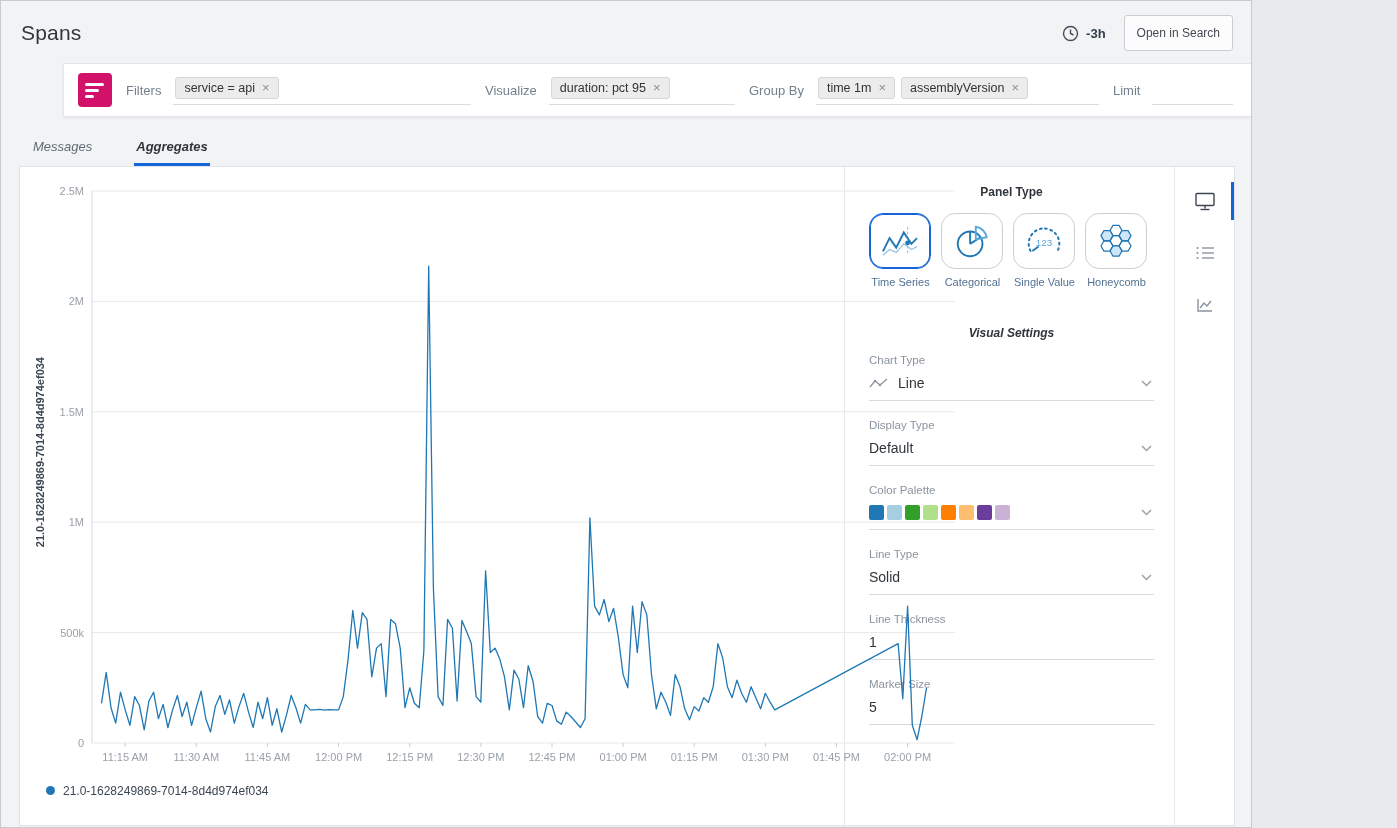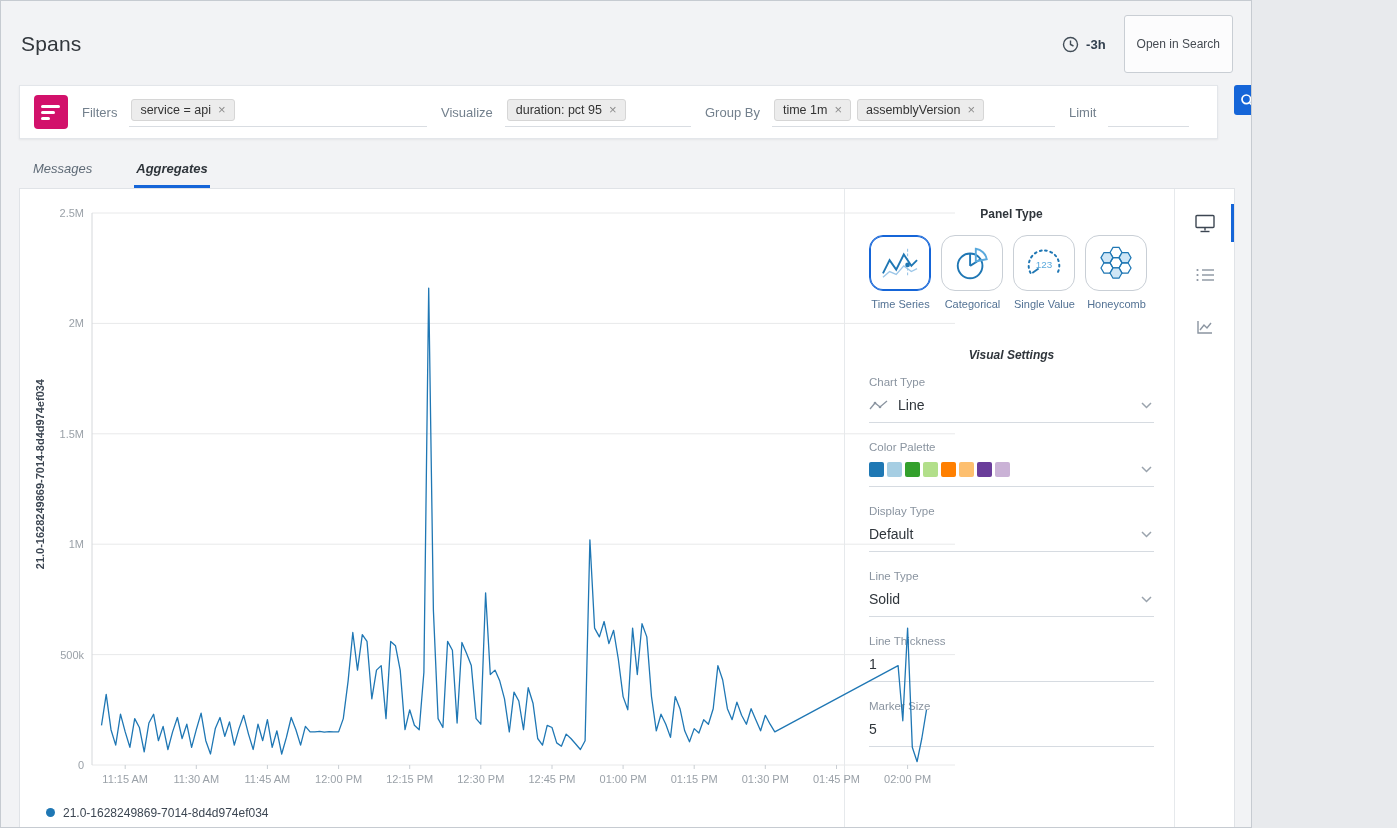--- a/index.html
+++ b/index.html
@@ -17,28 +17,28 @@
   
   .page-header {
     display:flex; justify-content:space-between; align-items:center;
     padding:14px 18px 10px 20px;
   }
   .page-header h1 { margin:0; font-size:21px; font-weight:500; color:#32373c; letter-spacing:.2px; }
   .header-right { display:flex; align-items:center; gap:18px; }
   .time-range { display:flex; align-items:center; gap:7px; cursor:pointer; color:#33404f; font-size:13px; font-weight:600; }
   .open-search {
     font-family:inherit; font-size:12px; color:#454b52; background:#fcfcfd;
-    border:1px solid #c9ced4; border-radius:3px; padding:21px 12px; cursor:pointer;
+    border:1px solid #c9ced4; border-radius:3px; padding:10px 12px; cursor:pointer;
   }
 
   
   .query-row { display:flex; align-items:flex-start; margin:2px 16px 0 18px; }
   .query-bar {
     flex:1; background:#fff; border:1px solid #e3e6ea; box-shadow:0 1px 2px rgba(0,0,0,.06);
-    display:flex; align-items:center; gap:14px; padding:9px 14px; min-height:54px;
+    display:flex; align-items:center; gap:14px; padding:9px 14px; min-height:54px;margin-left:44px;
   }
   .query-icon {
     width:34px; height:34px; border-radius:4px; background:#d2116b;
     display:flex; flex-direction:column; justify-content:center; gap:3px; padding-left:7px; flex:0 0 34px;
   }
   .query-icon .bar { display:block; height:3px; border-radius:1.5px; background:#fff; }
   .query-icon .b1 { width:19px; } .query-icon .b2 { width:14px; } .query-icon .b3 { width:9px; }
   .qsection { display:flex; align-items:center; gap:12px; }
   .qlabel { font-size:13px; color:#73808d; white-space:nowrap; }
   .qline {
@@ -310,49 +310,49 @@
             </svg>
             <span>Line</span>
           </span>
           <svg width="11" height="7" viewBox="0 0 11 7" fill="none">
             <path d="M1 1 L5.5 5.5 L10 1" stroke="#9aa3ad" stroke-width="1.5"></path>
           </svg>
         </div>
       </div>
 
       <div class="field">
+        <div class="field-label">Display Type</div>
+        <div class="field-value">
+          <span>Default</span>
+          <svg width="11" height="7" viewBox="0 0 11 7" fill="none">
+            <path d="M1 1 L5.5 5.5 L10 1" stroke="#9aa3ad" stroke-width="1.5"></path>
+          </svg>
+        </div>
+      </div>
+
+      <div class="field">
         <div class="field-label">Color Palette</div>
         <div class="field-value">
           <span class="fv-left" id="palette-swatches" style="gap:0;">
               <span class="swatch" style="background: rgb(31, 120, 180);"></span>
               <span class="swatch" style="background: rgb(166, 206, 227);"></span>
               <span class="swatch" style="background: rgb(51, 160, 44);"></span>
               <span class="swatch" style="background: rgb(178, 223, 138);"></span>
               <span class="swatch" style="background: rgb(255, 127, 0);"></span>
               <span class="swatch" style="background: rgb(253, 191, 111);"></span>
               <span class="swatch" style="background: rgb(106, 61, 154);"></span>
               <span class="swatch" style="background: rgb(202, 178, 214);"></span>
             </span>
           <svg width="11" height="7" viewBox="0 0 11 7" fill="none">
             <path d="M1 1 L5.5 5.5 L10 1" stroke="#9aa3ad" stroke-width="1.5"></path>
           </svg>
         </div>
       </div>
 
       <div class="field">
-        <div class="field-label">Display Type</div>
-        <div class="field-value">
-          <span>Default</span>
-          <svg width="11" height="7" viewBox="0 0 11 7" fill="none">
-            <path d="M1 1 L5.5 5.5 L10 1" stroke="#9aa3ad" stroke-width="1.5"></path>
-          </svg>
-        </div>
-      </div>
-
-      <div class="field">
         <div class="field-label">Line Type</div>
         <div class="field-value">
           <span>Solid</span>
           <svg width="11" height="7" viewBox="0 0 11 7" fill="none">
             <path d="M1 1 L5.5 5.5 L10 1" stroke="#9aa3ad" stroke-width="1.5"></path>
           </svg>
         </div>
       </div>
 
       <div class="field">

